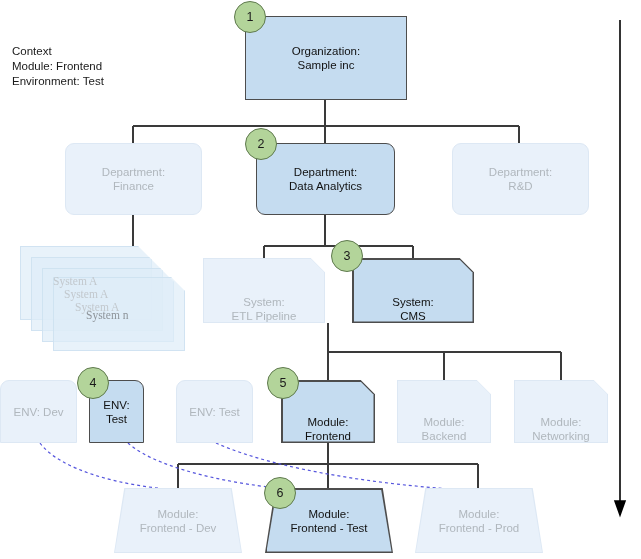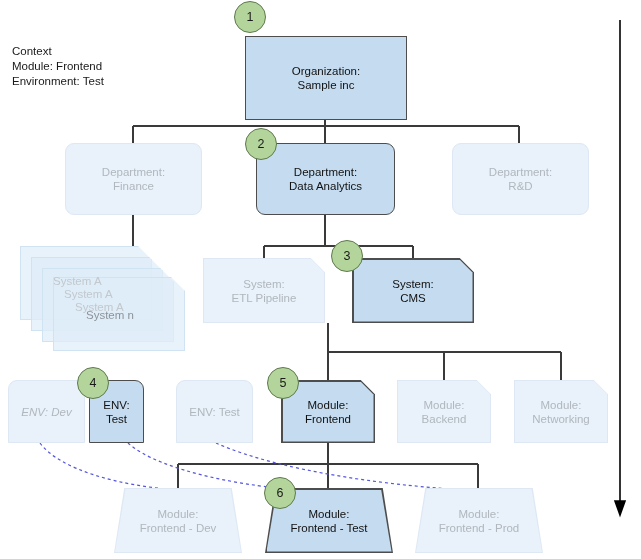--- a/index.html
+++ b/index.html
@@ -38,20 +38,21 @@
   
   .sh-round{border-radius:9px;}
   
   .sh-roundtop{border-radius:9px 9px 0 0;}
 
   
   .sh-cut{
     --cut:14px;
     border:0 !important;background:transparent !important;
     clip-path:polygon(0 0, calc(100% - var(--cut)) 0, 100% var(--cut), 100% 100%, 0 100%);
+    align-items:flex-end;
   }
   .sh-cut .fill{
     position:absolute;inset:0;
     clip-path:polygon(0 0, calc(100% - 14px) 0, 100% 14px, 100% 100%, 0 100%);
   }
   .active.sh-cut .fill{background:#4d4d4d;}
   .active.sh-cut .fill2{
     position:absolute;inset:1.5px;background:#c5dcf0;
     clip-path:polygon(0 0, calc(100% - 13px) 0, 100% 13px, 100% 100%, 0 100%);
   }
@@ -87,21 +88,21 @@
   
   .stackwrap{position:absolute;}
   .stacked{
     position:absolute;box-sizing:border-box;
     background:rgba(222,236,248,0.70);
     border:1px solid rgba(205,224,240,0.85);
     clip-path:polygon(0 0, calc(100% - 14px) 0, 100% 14px, 100% 100%, 0 100%);
   }
   .stacklabel{
     position:absolute;font-size:11.5px;line-height:14px;
-    color:#c2c8cd;white-space:nowrap;
+    color:#c2c8cd;white-space:nowrap;font-family:Liberation Serif, serif;
   }
   .stacklabel.top{color:#8d9399;}
 
   
   .badge{
     position:absolute;width:30px;height:30px;border-radius:50%;
     background:#b3d49a;border:1px solid #5f7a4e;
     display:flex;align-items:center;justify-content:center;
     font-size:12.5px;color:#1a1a1a;z-index:9;
   }
@@ -134,21 +135,21 @@
     <g stroke="#000000" stroke-width="1.6" fill="#000000">
       <line x1="620" y1="20" x2="620" y2="505"></line>
       <polygon points="620,515 615,501 625,501"></polygon>
     </g>
   </svg>
 
   <div class="ctx">Context
 Module: Frontend
 Environment: Test</div>
 
-  <div class="node active sh-rect" style="left:245px;top:16px;width:162px;height:84px;margin-top:20px;">
+  <div class="node active sh-rect" style="left:245px;top:16px;width:162px;height:84px;">
     <span class="lbl">Organization:
 Sample inc</span>
   </div>
   <div class="badge" style="left:234px;top:1px;">1</div>
 
   <div class="node faded sh-round" style="left:65px;top:143px;width:137px;height:72px;">
     <span class="lbl">Department:
 Finance</span>
   </div>
 
@@ -182,21 +183,21 @@
   </div>
 
   <div class="node active sh-cut" style="left:352px;top:258px;width:122px;height:65px;">
     <span class="fill"></span>
     <span class="fill2"></span>
     <span class="lbl">System:
 CMS</span>
   </div>
   <div class="badge" style="left:331px;top:240px;">3</div>
 
-  <div class="node faded sh-roundtop" style="left:8px;top:380px;width:77px;height:63px;font-style:italic;">
+  <div class="node faded sh-roundtop" style="left:0;top:380px;width:77px;height:63px;">
     <span class="lbl">ENV: Dev</span>
   </div>
 
   <div class="node active sh-roundtop" style="left:89px;top:380px;width:55px;height:63px;">
     <span class="lbl">ENV: Test</span>
   </div>
   <div class="badge" style="left:77px;top:367px;">4</div>
 
   <div class="node faded sh-roundtop" style="left:176px;top:380px;width:77px;height:63px;">
     <span class="lbl">ENV: Test</span>

